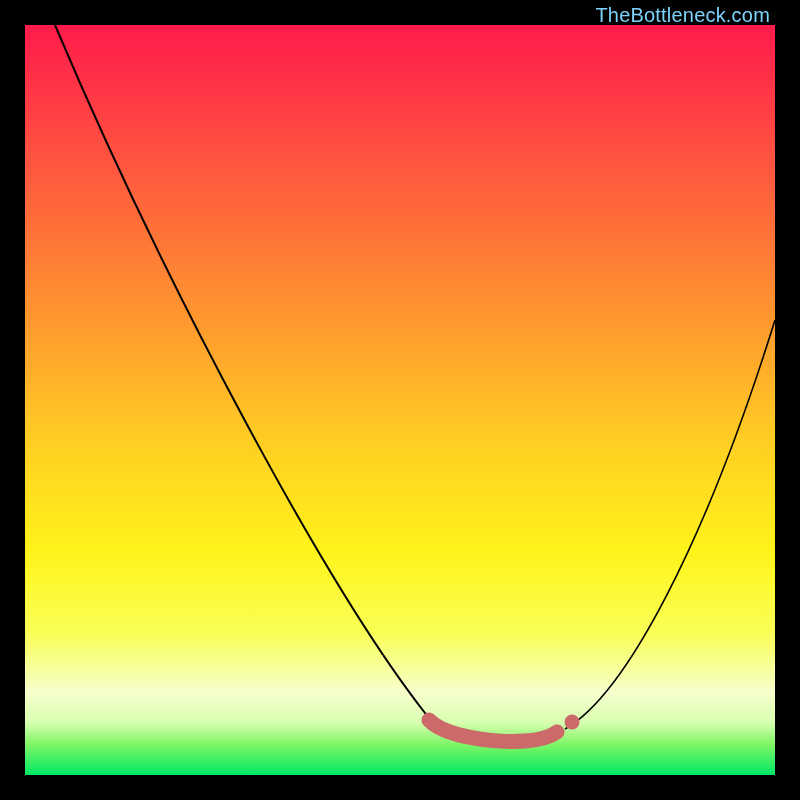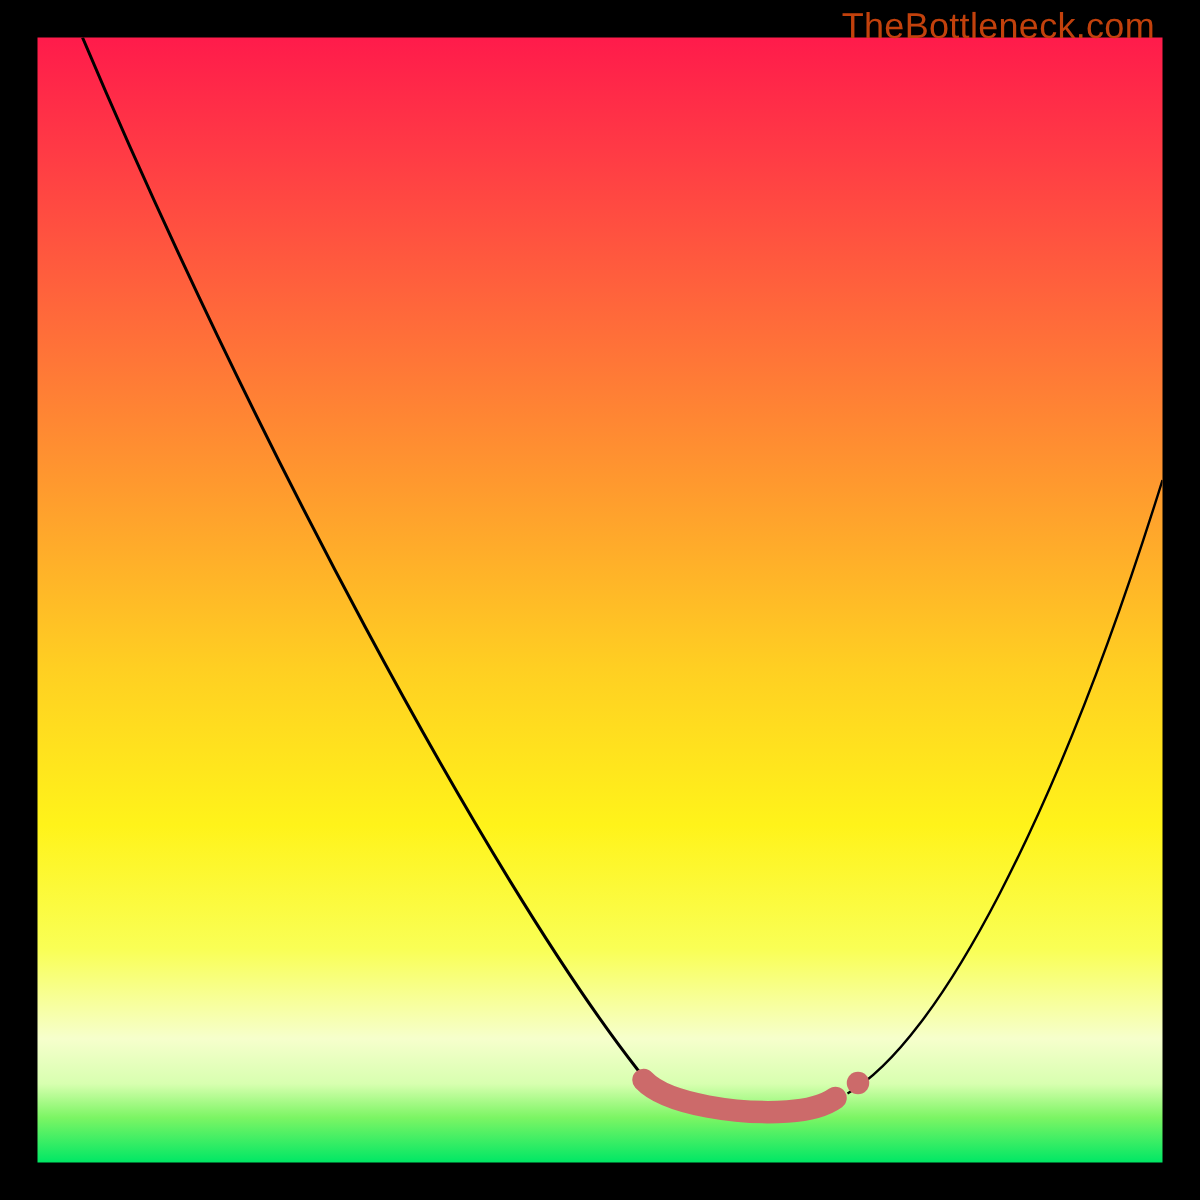--- a/index.html
+++ b/index.html
@@ -30,22 +30,22 @@
       #f6ffcc 89%,
       #d8ffb0 93%,
       #7cf564 96%,
       #00e765 100%
     );
   }
   .watermark {
     position: absolute;
     top: 4px;
     right: 30px;
-    color: #c2410c;
-    font-size: 24px;
+    color: #7dd3fc;
+    font-size: 20px;
     font-weight: 500;
     letter-spacing: 0.2px;
     z-index: 20;
   }
   svg.curves {
     position: absolute;
     left: 0;
     top: 0;
     width: 750px;
     height: 750px;

